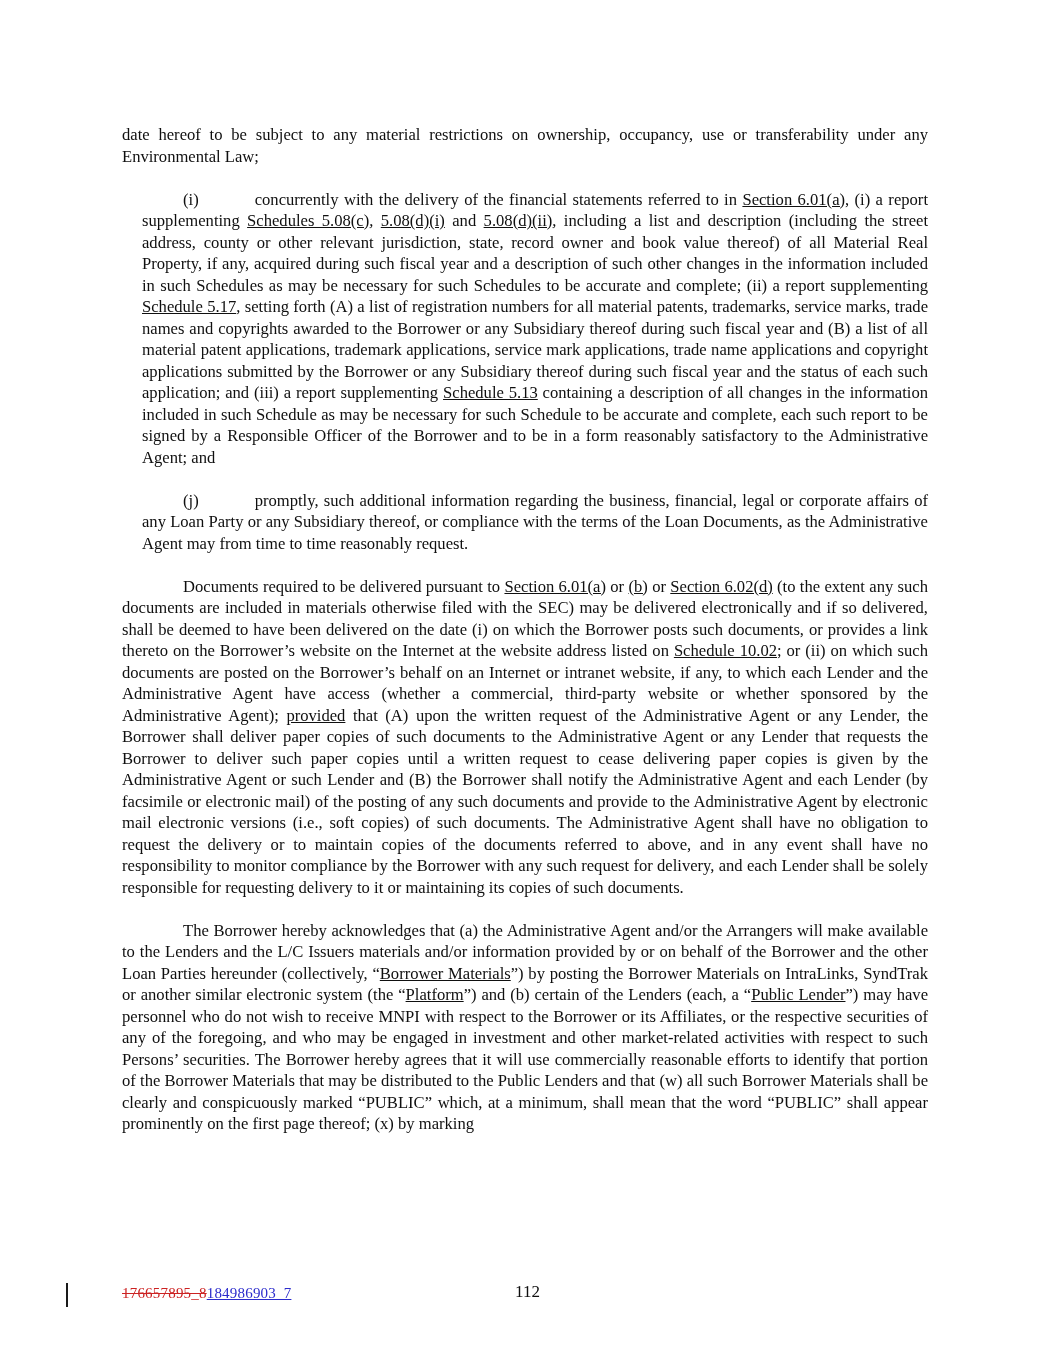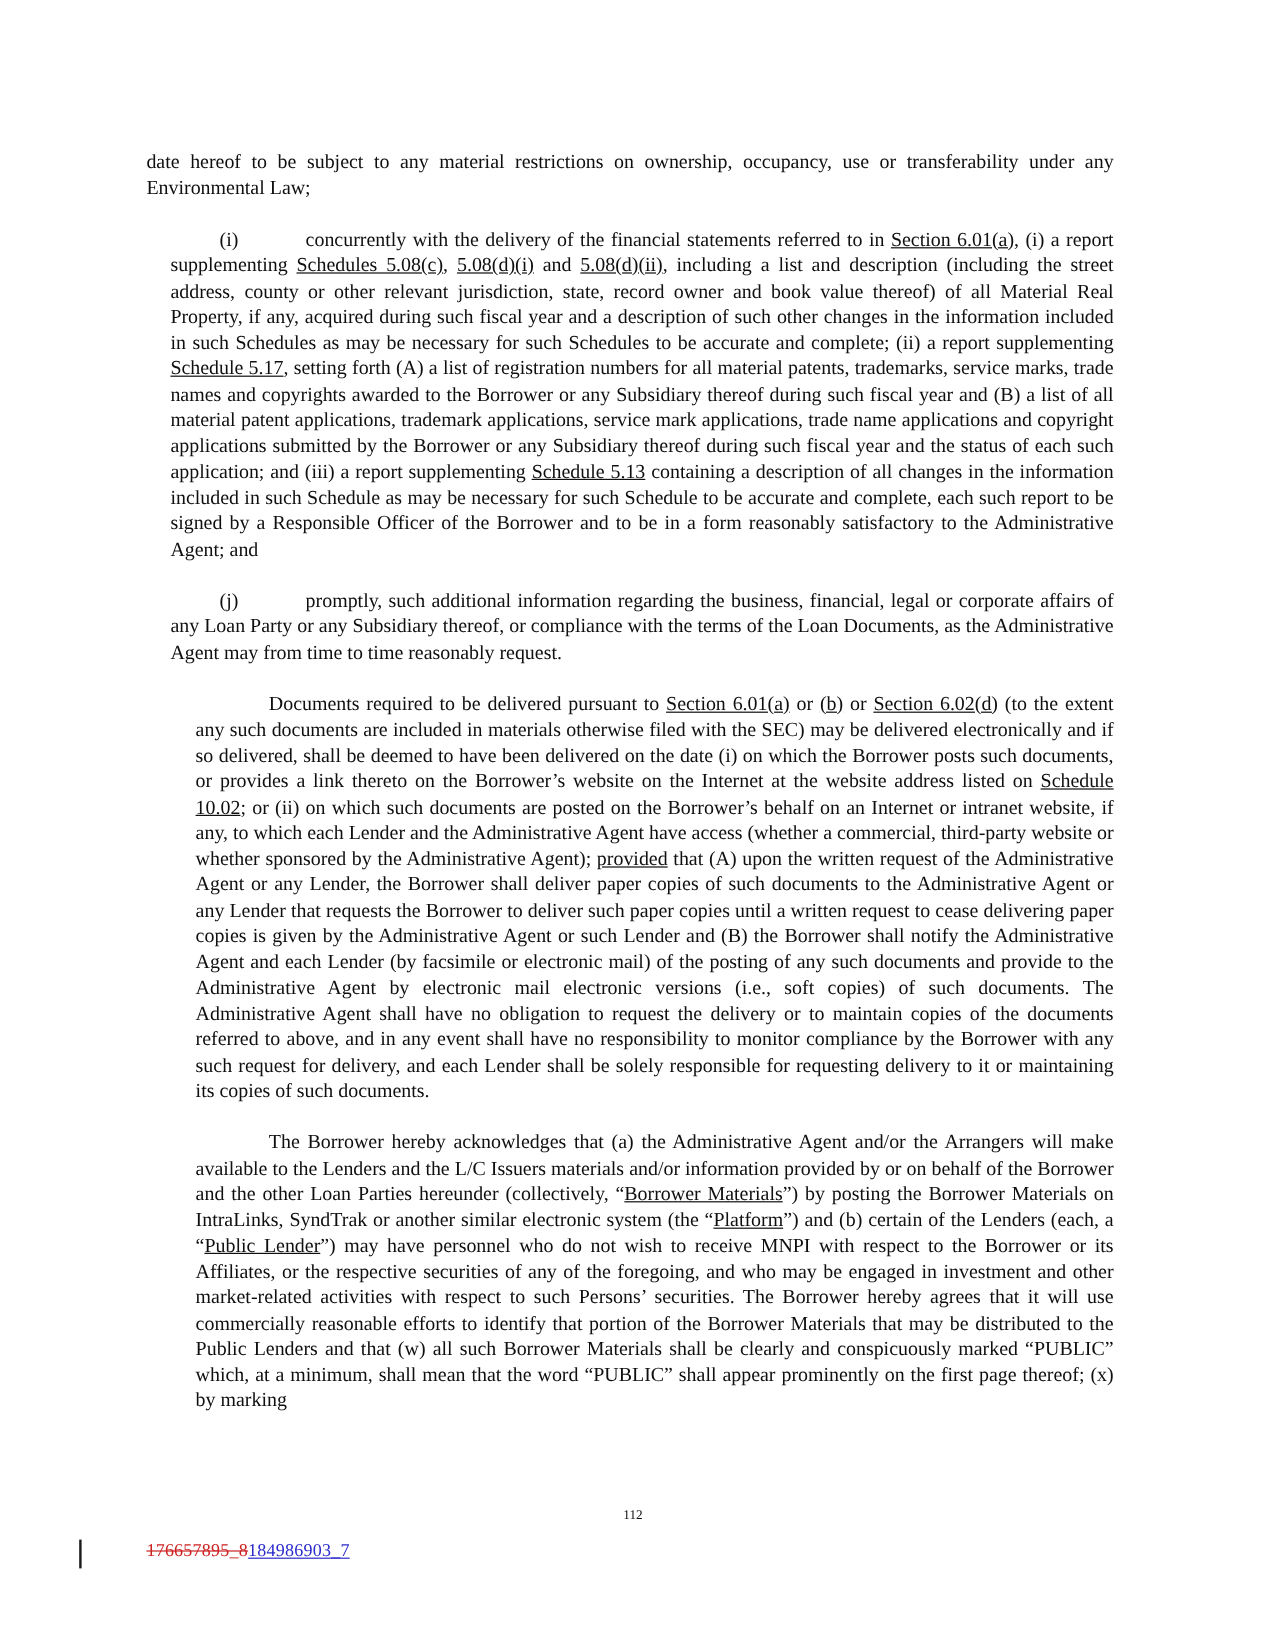--- a/index.html
+++ b/index.html
@@ -26,40 +26,39 @@
     text-align: justify;
   }
   .content p {
     margin: 0;
   }
   .content p + p {
     margin-top: 21.5px;
   }
   .content p.indent-body {
     text-indent: 61px;
-    margin-left: 41px;
   }
   .content p.indent-list {
     text-indent: 41px;
     margin-left: 20px;
   }
   .tab {
     display: inline-block;
     width: 56px;
   }
   .u {
     text-decoration: underline;
   }
   .page-number {
     position: absolute;
-    top: 1253px;
+    top: 1281px;
     left: 0;
     width: 100%;
     text-align: center;
-    font-size: 11px;
+    font-size: 17px;
     line-height: 21.5px;
   }
   .footer-ids {
     position: absolute;
     left: 122px;
     top: 1284px;
     font-size: 15px;
     line-height: 19px;
     letter-spacing: 0.2px;
     text-align: right;

